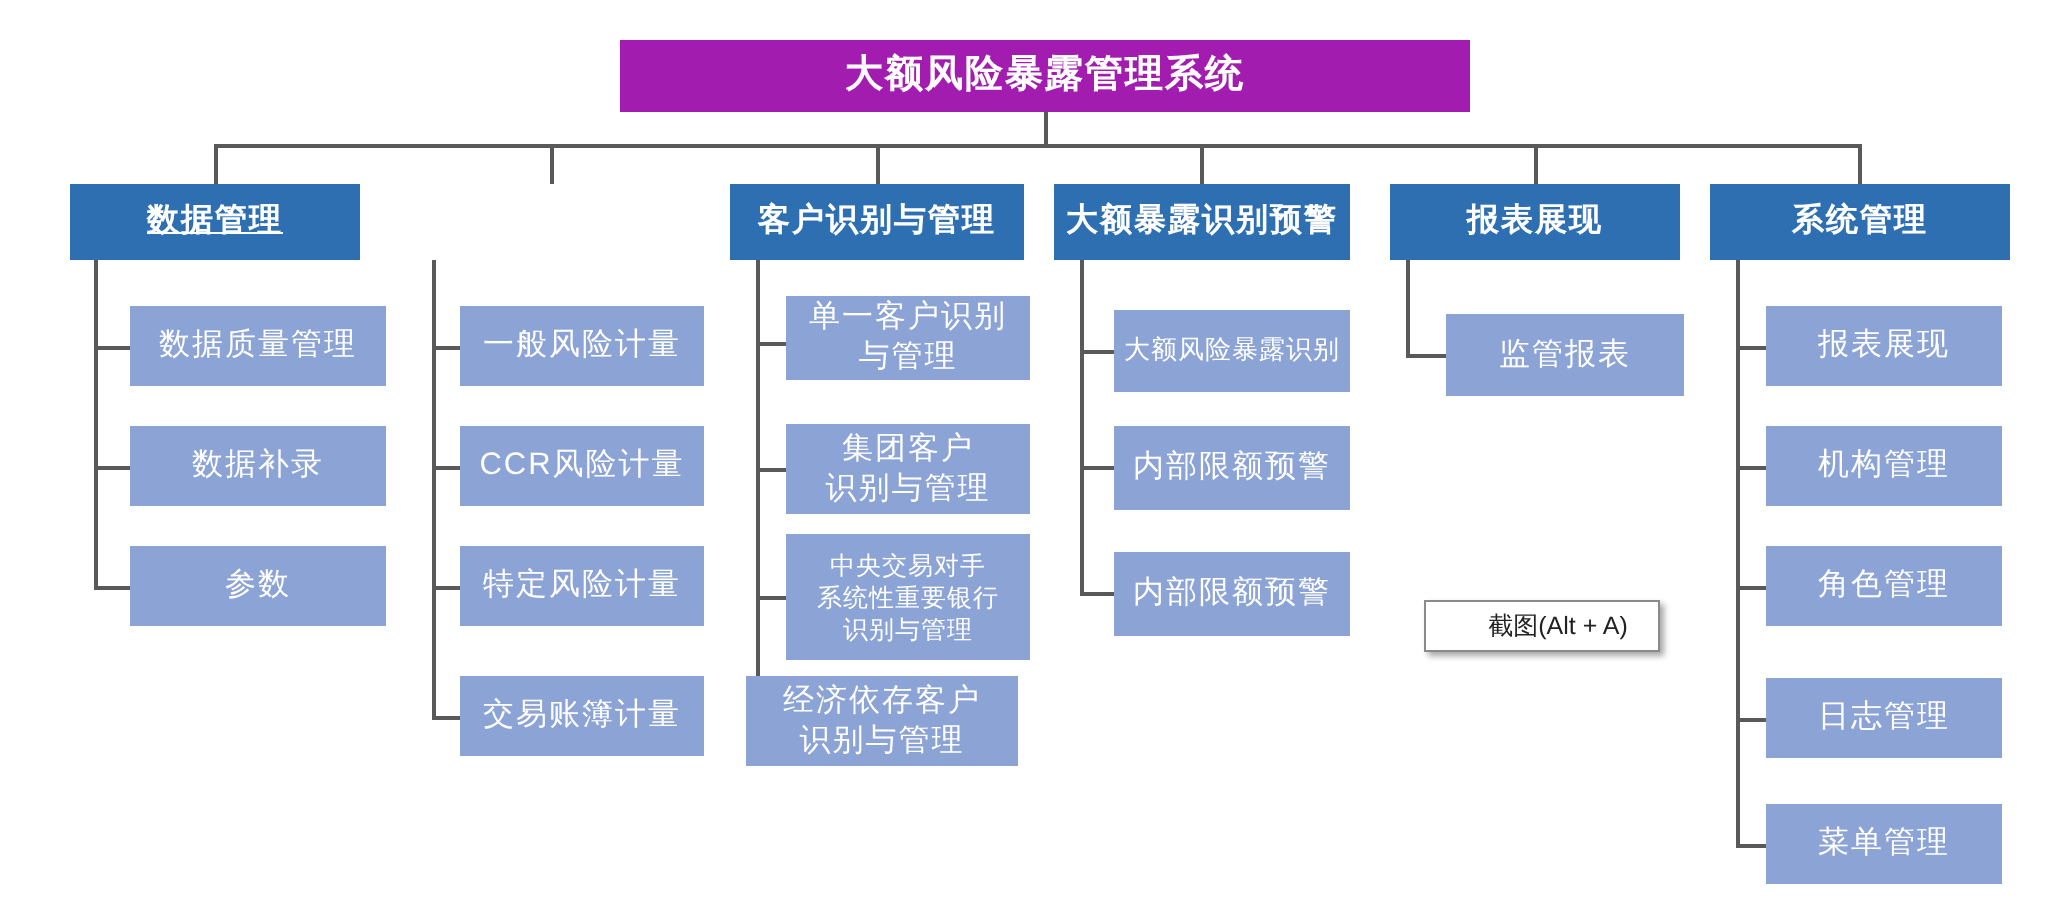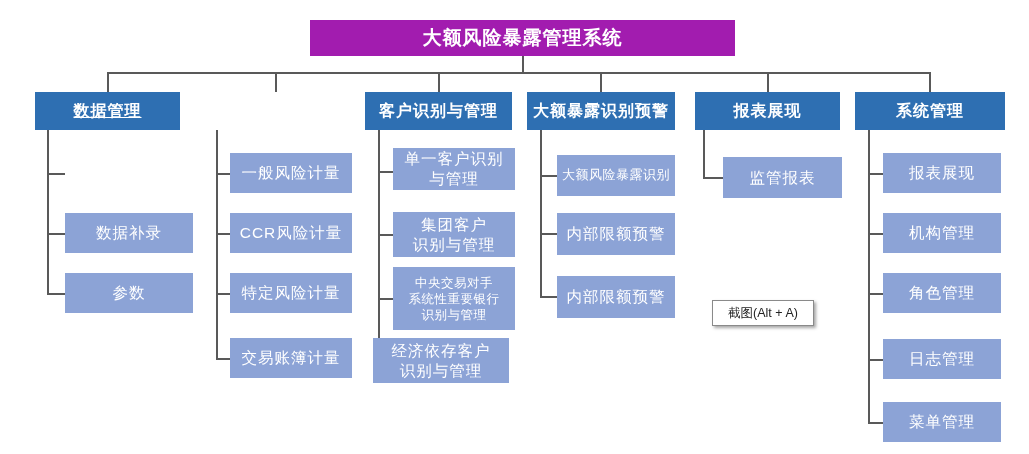--- a/index.html
+++ b/index.html
@@ -36,20 +36,21 @@
   <div class="line vline" style="left:438px; top:72px; height:20px;"></div>
   <div class="line vline" style="left:600px; top:72px; height:20px;"></div>
   <div class="line vline" style="left:767px; top:72px; height:20px;"></div>
   <div class="line vline" style="left:929px; top:72px; height:20px;"></div>
 
   <div class="box branch" style="left:35px; top:92px; width:145px; height:38px;text-decoration:underline;">数据管理</div>
   <div class="line vline" style="left:47px; top:130px; height:163px;"></div>
   <div class="line hline" style="left:47px; top:173px; width:18px;"></div>
   <div class="line hline" style="left:47px; top:233px; width:18px;"></div>
   <div class="line hline" style="left:47px; top:293px; width:18px;"></div>
+  <div class="box leaf" style="left:65px; top:153px; width:128px; height:40px;">数据质量管理</div>
   <div class="box leaf" style="left:65px; top:213px; width:128px; height:40px;">数据补录</div>
   <div class="box leaf" style="left:65px; top:273px; width:128px; height:40px;">参数</div>
 
   <div class="line vline" style="left:216px; top:130px; height:228px;"></div>
   <div class="line hline" style="left:216px; top:173px; width:14px;"></div>
   <div class="line hline" style="left:216px; top:233px; width:14px;"></div>
   <div class="line hline" style="left:216px; top:293px; width:14px;"></div>
   <div class="line hline" style="left:216px; top:358px; width:14px;"></div>
   <div class="box leaf" style="left:230px; top:153px; width:122px; height:40px;">一般风险计量</div>
   <div class="box leaf" style="left:230px; top:273px; width:122px; height:40px;">特定风险计量</div>
@@ -92,15 +93,15 @@
   <div class="line hline" style="left:868px; top:233px; width:15px;"></div>
   <div class="line hline" style="left:868px; top:293px; width:15px;"></div>
   <div class="line hline" style="left:868px; top:359px; width:15px;"></div>
   <div class="line hline" style="left:868px; top:422px; width:15px;"></div>
   <div class="box leaf" style="left:883px; top:153px; width:118px; height:40px;">报表展现</div>
   <div class="box leaf" style="left:883px; top:213px; width:118px; height:40px;">机构管理</div>
   <div class="box leaf" style="left:883px; top:273px; width:118px; height:40px;">角色管理</div>
   <div class="box leaf" style="left:883px; top:339px; width:118px; height:40px;">日志管理</div>
   <div class="box leaf" style="left:883px; top:402px; width:118px; height:40px;">菜单管理</div>
 
-  <div class="tooltip" style="left:712px; top:300px; width:100px; height:24px;">截图(Alt + A)</div>
+  <div class="tooltip" style="left:712px; top:300px; width:100px; height:24px;padding-left:16px;">截图(Alt + A)</div>
 
 </div>
 
 </body></html>

